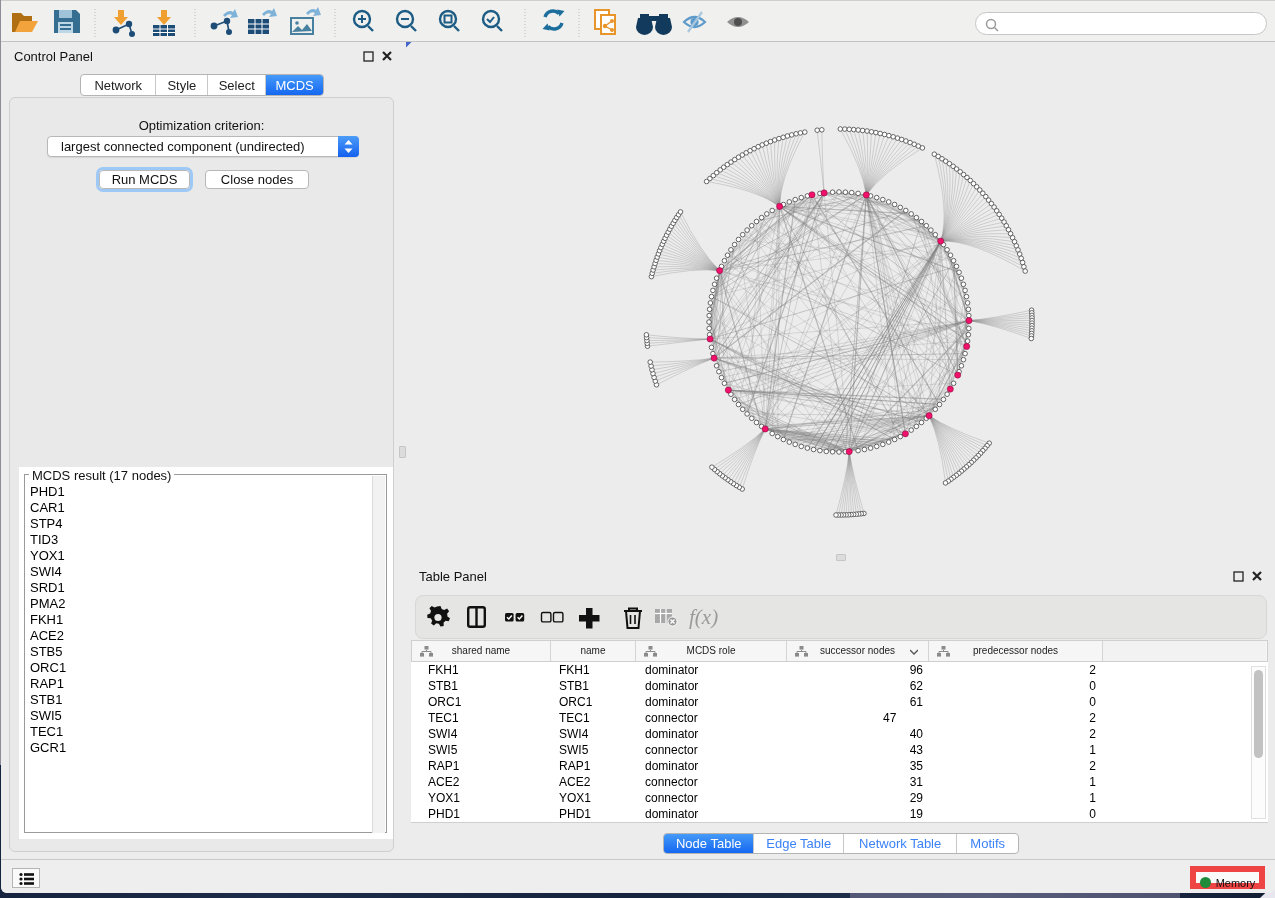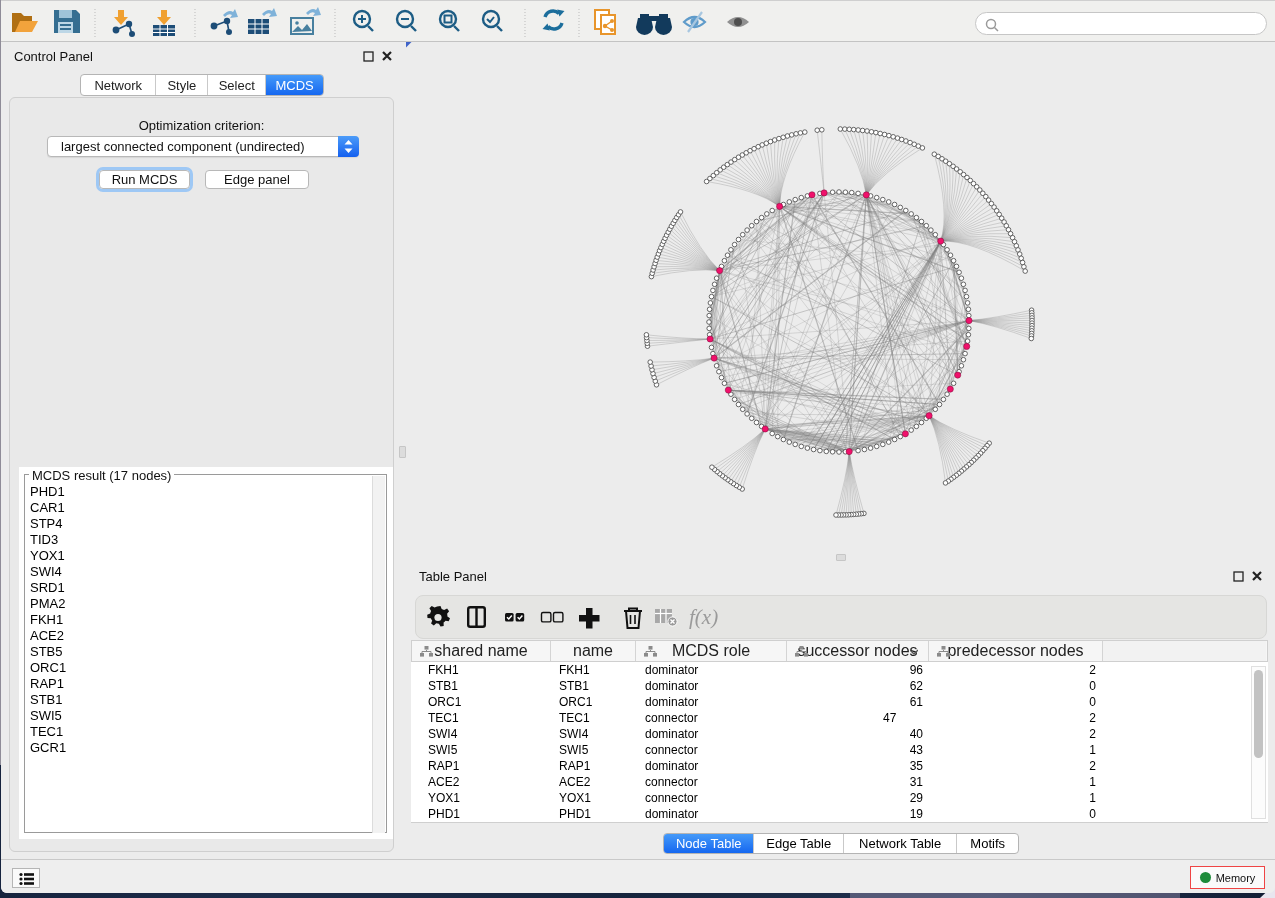--- a/index.html
+++ b/index.html
@@ -32,31 +32,31 @@
 .sbar{position:absolute;right:1px;top:1px;width:13px;height:357px;background:#f2f2f2;border-left:1px solid #dcdcdc}
 
 .netwin{position:absolute;left:405px;top:42px;width:869px;height:521px;background:#fff;border:1px solid #9a9a9a;border-bottom:1px solid #8e8e8e}
 .nettitle{position:absolute;left:0;top:0;width:100%;height:20px;background:linear-gradient(#ececec,#d6d6d6);border-bottom:1px solid #ababab}
 .nettitle .t{position:absolute;left:460px;font-size:13px;color:#333;line-height:20px}
 .tl{position:absolute;top:5px;width:11px;height:11px;border-radius:50%}
 .tablepanel{position:absolute;left:401px;top:563px;width:873px;height:296px;background:#ececec}
 .tptitle{position:absolute;left:17px;top:6px;font-size:13px;color:#111}
 .tptools{position:absolute;left:13px;top:32px;width:852px;height:44px;background:#e5e5e3;border:1px solid #d7d7d5;border-radius:8px}
 .thead{position:absolute;left:9px;top:77px;width:857px;height:22px;background:#f6f6f6;border:1px solid #cfcfcf;display:flex}
-.thead div{border-right:1px solid #d4d4d4;font-size:16px;color:#222;text-align:center;line-height:20px;position:relative}
+.thead div{border-right:1px solid #d4d4d4;font-size:10px;color:#222;text-align:center;line-height:20px;position:relative}
 .tbody{position:absolute;left:9px;top:99px;width:857px;height:161px;background:#fff;border-bottom:1px solid #cfcfcf}
 .row{position:absolute;width:100%;height:16px;font-size:12px;color:#000}
 .row span{position:absolute;top:1px}
 .btabs{position:absolute;left:261px;top:270px;height:21px;display:flex;border:1px solid #b4b4b4;border-radius:4px;background:#fff;overflow:hidden}
-.btabs div{font-size:13px;color:#000000;text-align:center;line-height:20px;border-right:1px solid #c9c9c9}
+.btabs div{font-size:13px;color:#3b82f6;text-align:center;line-height:20px;border-right:1px solid #c9c9c9}
 .btabs div:last-child{border-right:none}
 .btabs .sel{background:linear-gradient(#459af9,#1567f0);color:#fff}
 .status{position:absolute;left:0;top:859px;width:1274px;height:34px;background:#eeeeee;border-top:1px solid #c9c9c9}
 .lstbtn{position:absolute;left:11px;top:8px;width:28px;height:20px;background:#fafafa;border:1px solid #b5b5b5}
-.membtn{position:absolute;right:10px;top:6px;width:75px;height:23px;background:#fafafa;border:1px solid #ef4444;font-size:11px;color:#111;text-align:center;line-height:22px}
+.membtn{position:absolute;right:10px;top:6px;width:75px;height:23px;background:#fafafa;border:6px solid #ef4444;font-size:11px;color:#111;text-align:center;line-height:22px}
 .vscroll{position:absolute;right:9px;top:103px;width:15px;height:153px;background:#fcfcfc;border:1px solid #e0e0e0}
 .vthumb{position:absolute;left:2px;top:3px;width:9px;height:88px;background:#c2c2c2;border-radius:5px}
 </style></head>
 <body>
 <div class="wall"></div>
 <div style="position:absolute;left:0;top:0;width:1px;height:765px;background:#8f8c98"></div>
 <div style="position:absolute;left:850px;top:891px;width:330px;height:7px;background:rgba(150,142,172,0.45)"></div>
 <svg style="position:absolute;left:1260px;top:884px" width="15" height="14">
     <path d="M15 0 v14 h-15 z" fill="#e8e6ef"></path>
   </svg>
@@ -193,21 +193,21 @@
  </div>
  <div class="cpbody">
   <div class="optlabel">Optimization criterion:</div>
   <div class="dd">
           <div class="txt">largest connected component (undirected)</div>
           <div class="arr"><svg width="21" height="21">
               <path d="M10.5 4 l4 4.5 h-8 z M10.5 17 l4 -4.5 h-8 z" fill="#fff"></path>
             </svg></div>
         </div>
   <div class="btn focus" style="left:89px;top:72px;width:91px">Run MCDS</div>
-  <div class="btn" style="left:195px;top:72px;width:104px">Edge panel</div>
+  <div class="btn" style="left:195px;top:72px;width:104px">Close nodes</div>
   <div class="mcdswrap">
    <div class="grp">
     <div class="grplabel">MCDS result (17 nodes)</div>
     <div class="lst">PHD1<br>CAR1<br>STP4<br>TID3<br>YOX1<br>SWI4<br>SRD1<br>PMA2<br>FKH1<br>ACE2<br>STB5<br>ORC1<br>RAP1<br>STB1<br>SWI5<br>TEC1<br>GCR1</div>
     <div class="sbar"></div>
    </div>
   </div>
  </div>
 </div>
 

